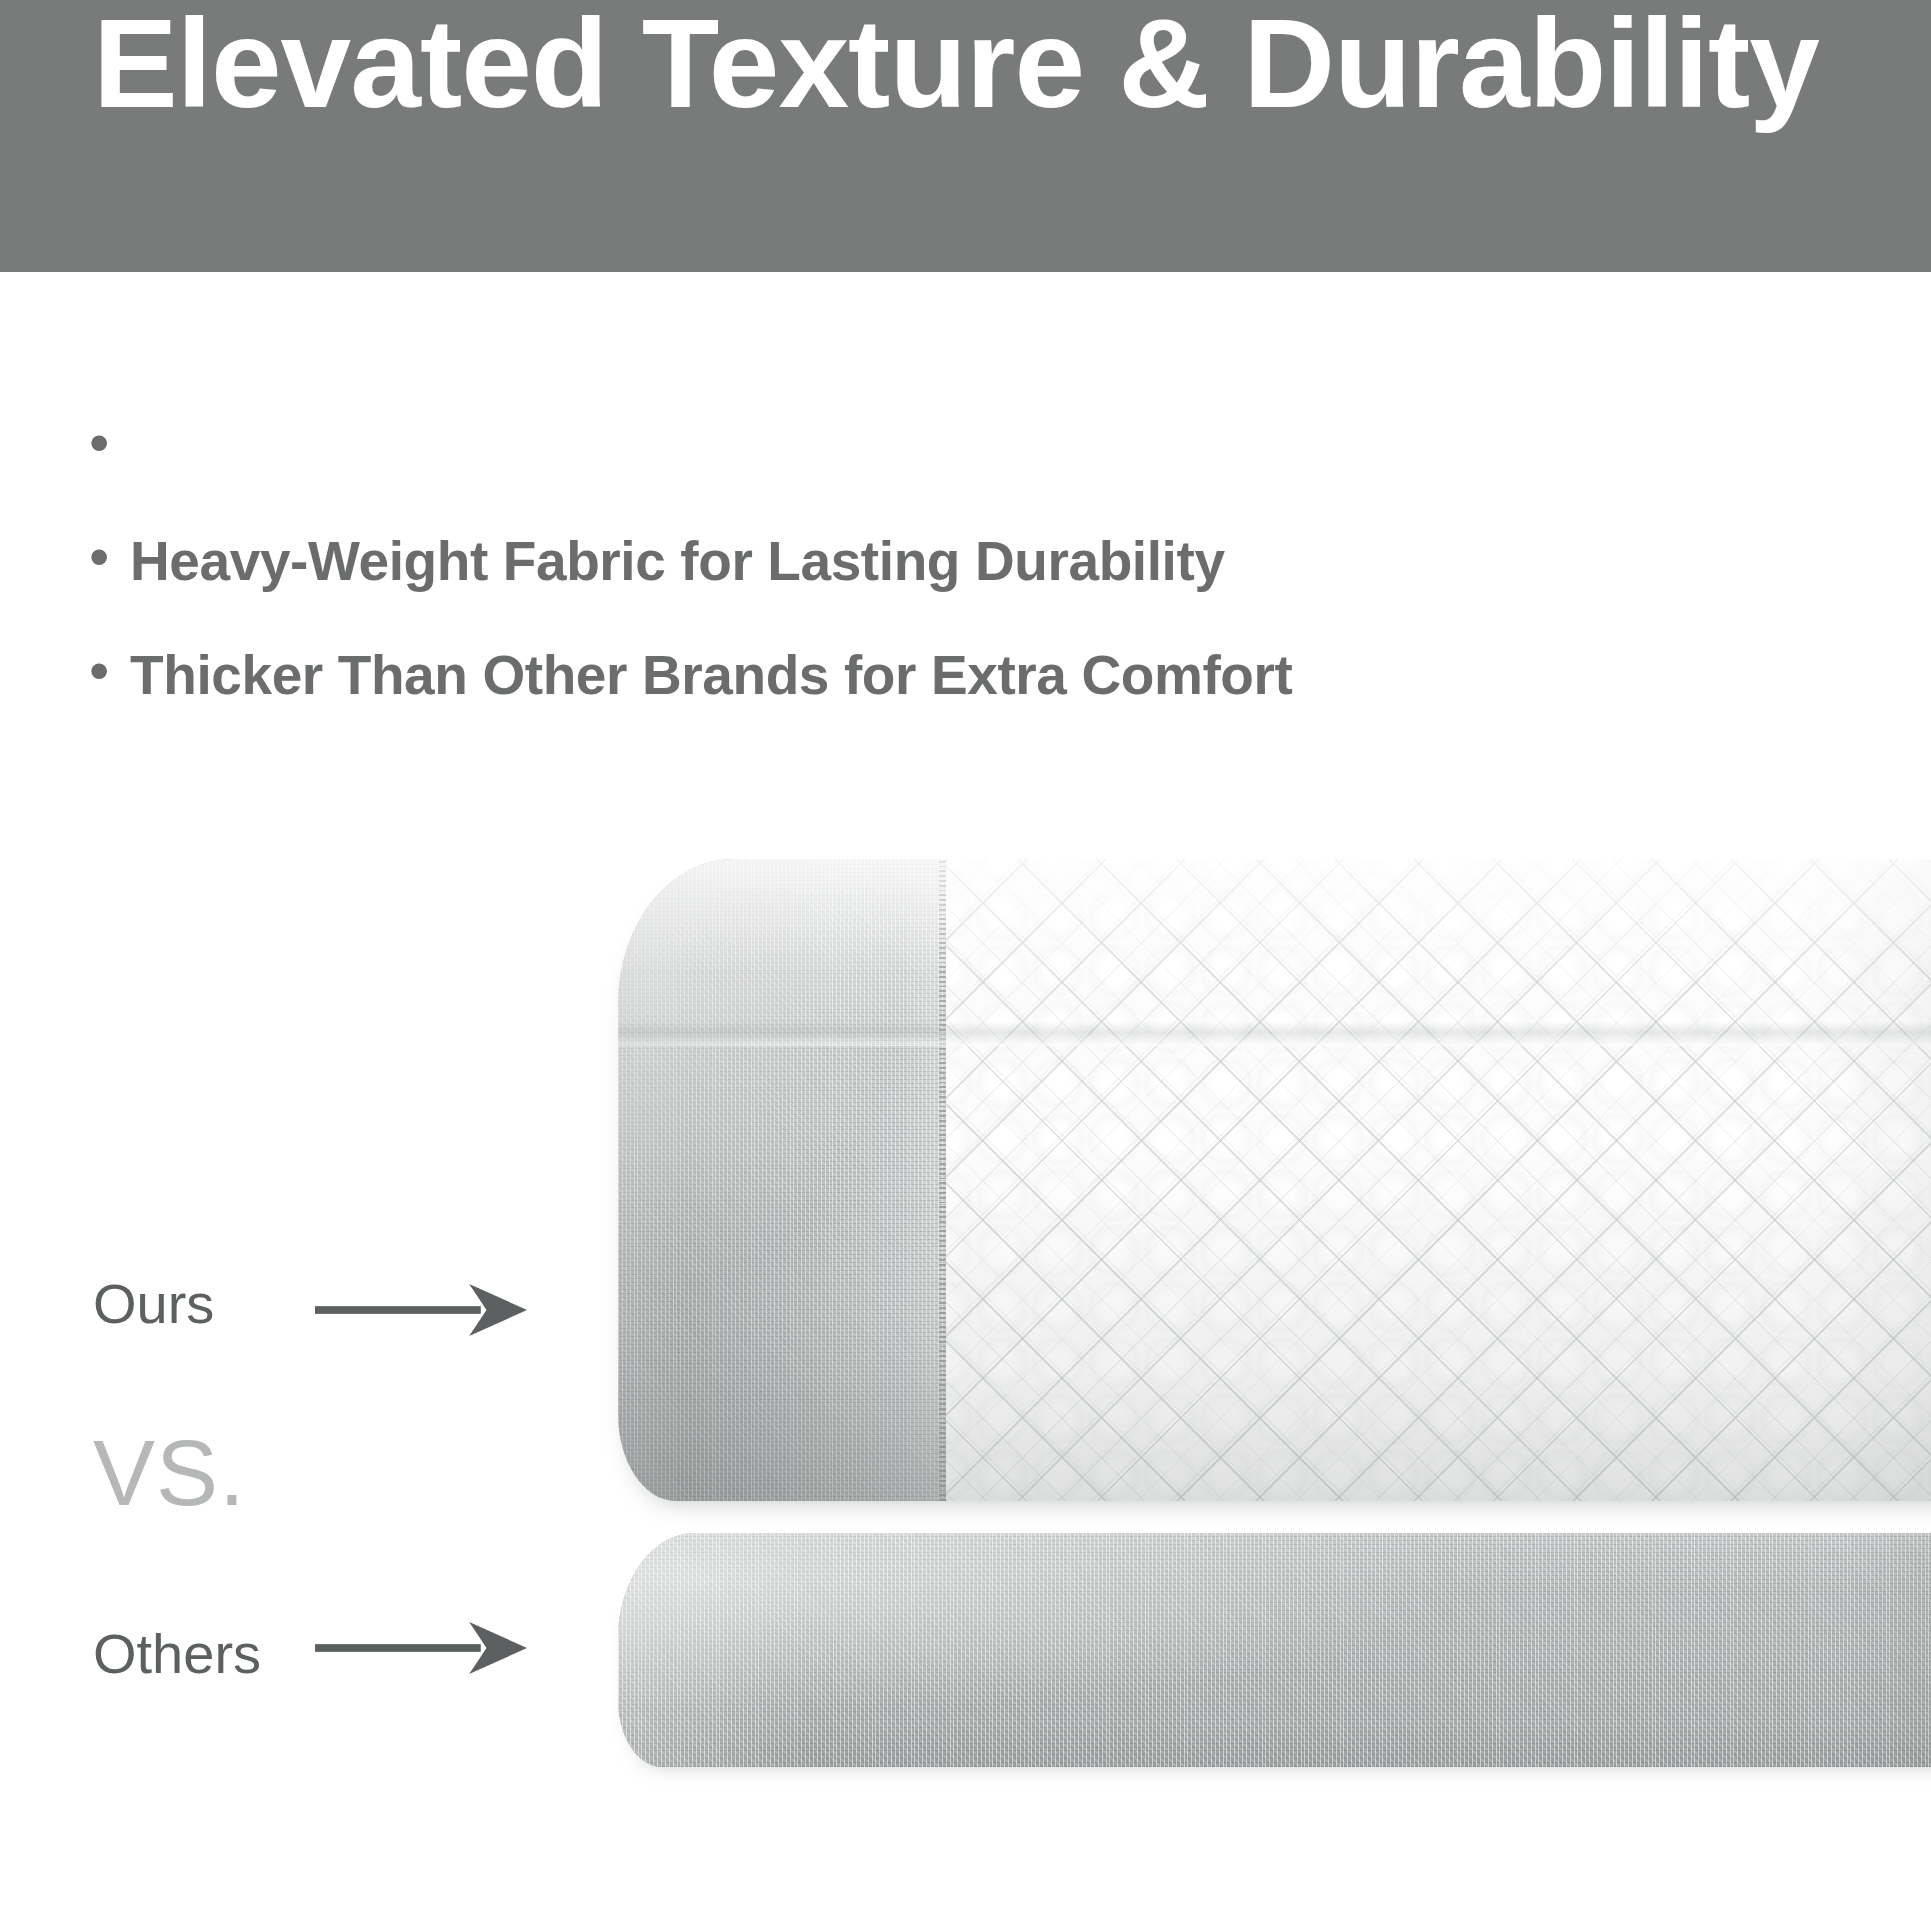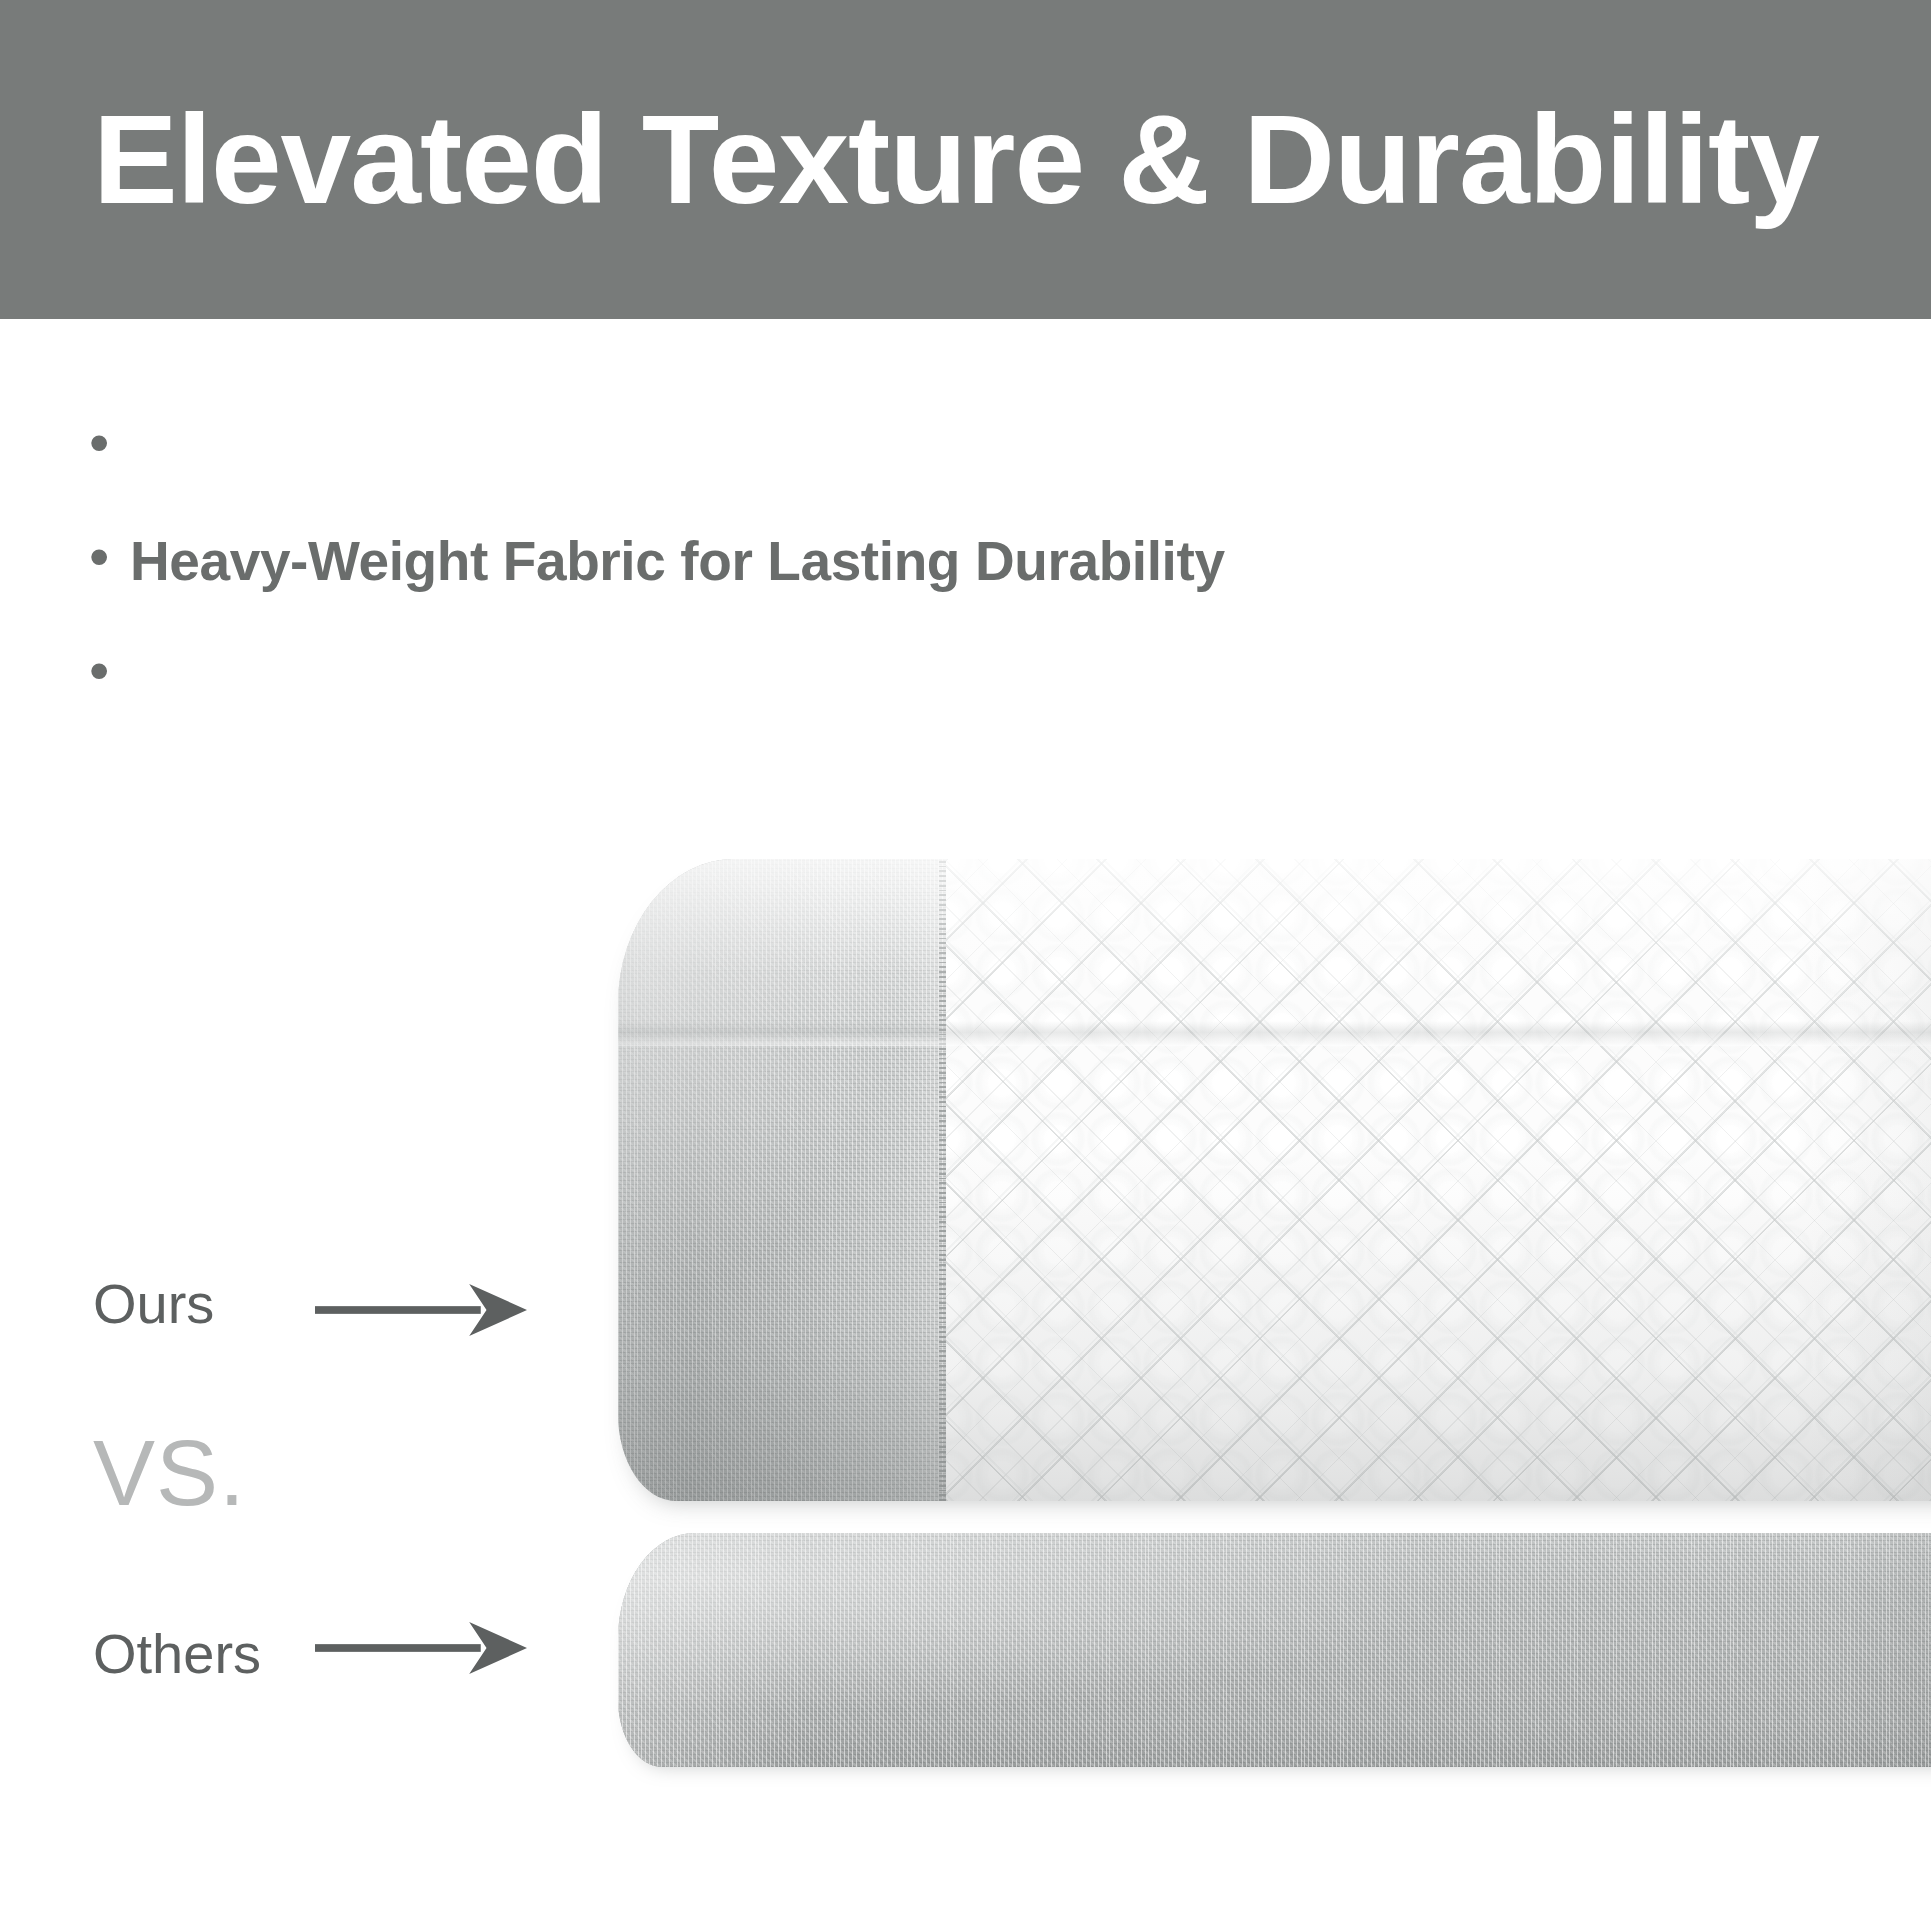--- a/index.html
+++ b/index.html
@@ -8,24 +8,24 @@
     background:#ffffff;
     font-family:"Liberation Sans", sans-serif;
     overflow:hidden;
     position:relative;
   }
 
   
   .header-bar{
     position:absolute;
     left:0; top:0;
-    width:1931px; height:319px;
+    width:1931px; height:272px;
     background:#787b7a;
     display:flex;
-    align-items:center;
+    align-items:flex-start;
   }
   .header-title{
     color:#ffffff;
     font-size:127px;
     font-weight:700;
     letter-spacing:-1px;
     line-height:1;
     padding-left:93px;
     white-space:nowrap;
     font-stretch:condensed;
@@ -230,20 +230,21 @@
     <span class="bullet-dot">•</span>
   </div>
 
   <div class="bullet-row">
     <span class="bullet-dot">•</span>
     <span class="bullet-text">Heavy-Weight Fabric for Lasting Durability</span>
   </div>
 
   <div class="bullet-row">
     <span class="bullet-dot">•</span>
+    <span class="bullet-text">Thicker Than Other Brands for Extra Comfort</span>
   </div>
 
 </div>
 
 <div class="stage">
 
   <div class="towel-ours">
     <div class="ours-band">
       <div class="weave"></div>
     </div>

